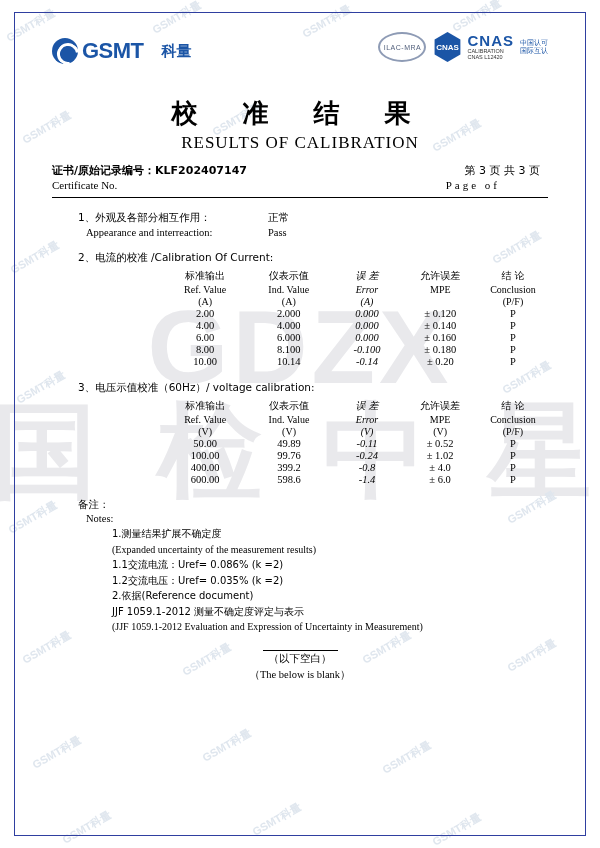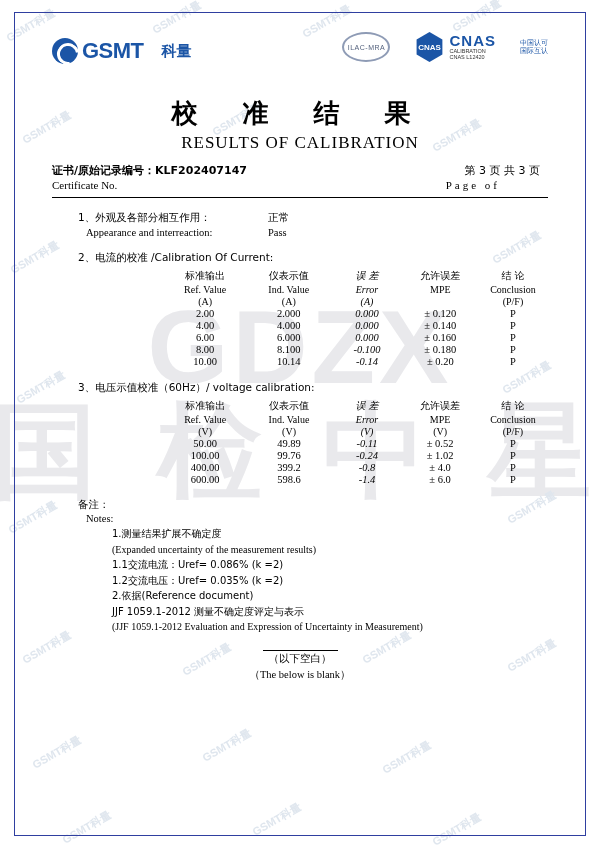--- a/index.html
+++ b/index.html
@@ -87,21 +87,21 @@
     text-align:center;
   }
   .gsmt .cn{
     font-family:"Liberation Sans", sans-serif;
     font-size:15px;font-weight:bold;color:#1b55a6;
     margin-left:14px;
   }
 
   .rightlogos{
     position:absolute;right:0;top:2px;
-    display:flex;align-items:center;gap:24px;
+    display:flex;align-items:center;gap:6px;
   }
   .ilac{
     text-align:center;
     font-family:"Liberation Sans", sans-serif;
   }
   .ilac .ring{
     width:44px;height:26px;border-radius:50%;
     border:2px solid #8e9bb5;
     display:flex;align-items:center;justify-content:center;
     font-size:7px;color:#53617d;letter-spacing:0.5px;

